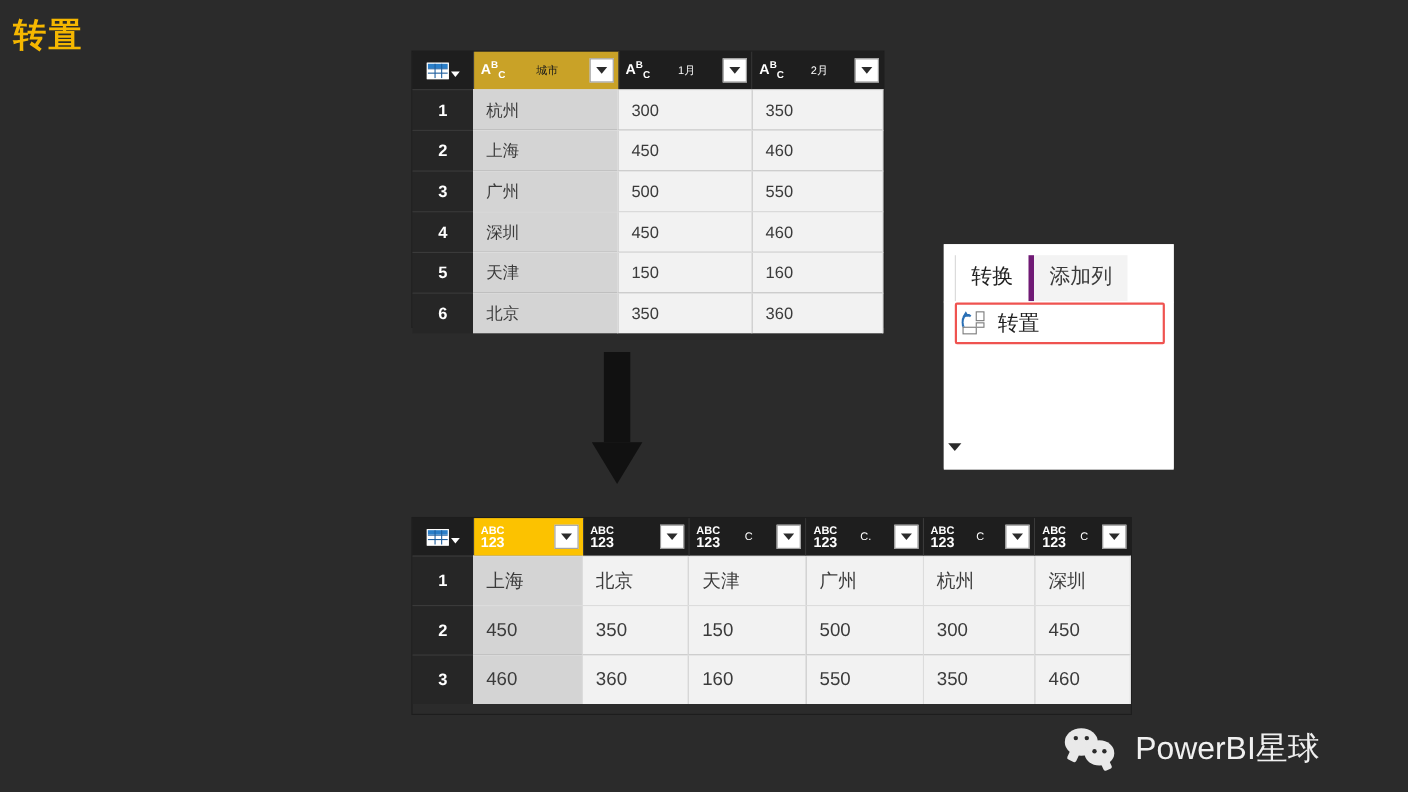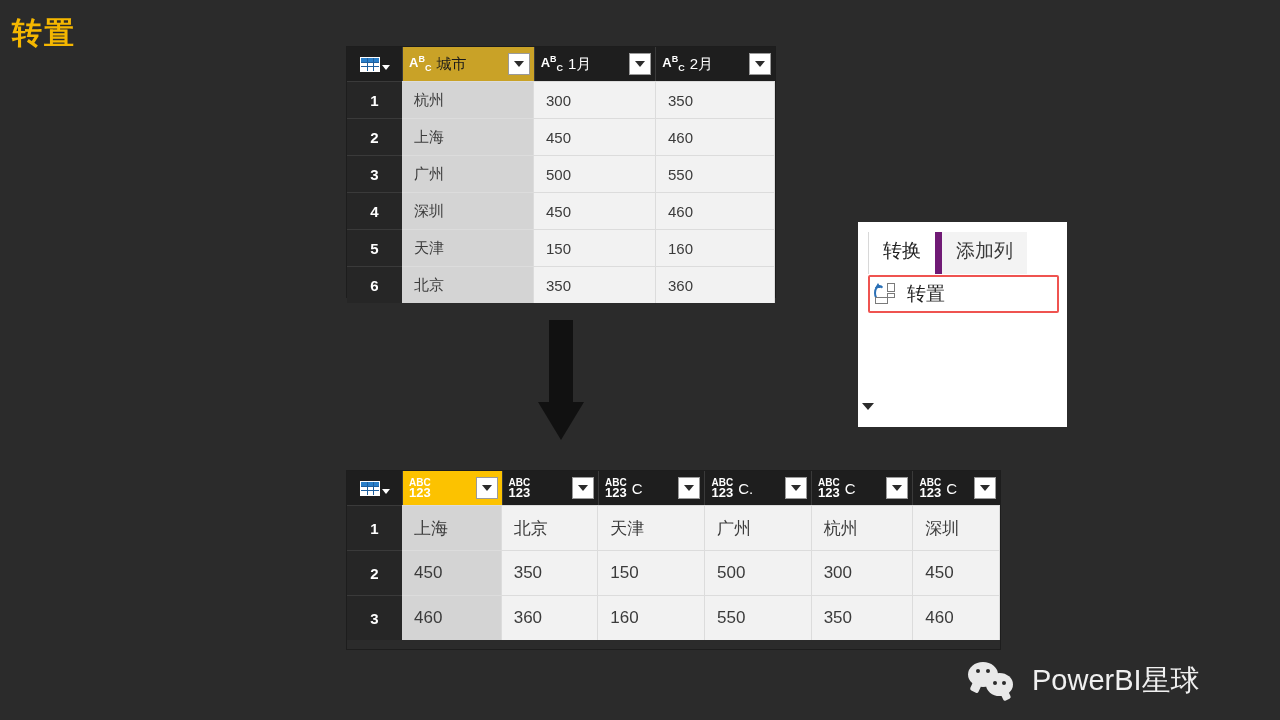--- a/index.html
+++ b/index.html
@@ -26,20 +26,21 @@
     letter-spacing: 2px;
     line-height: 1.1;
   }
 
   
   .pq-table {
     position: absolute;
     background: #2b2b2b;
     border: 1px solid #1d1d1d;
     box-sizing: border-box;
+    margin-left: 28px;
   }
   .pq-header {
     display: flex;
     background: #1e1e1e;
     height: 34px;
     align-items: stretch;
   }
   .pq-corner {
     width: 55px;
     min-width: 55px;
@@ -122,24 +123,25 @@
     font-weight: bold;
     line-height: 10px;
     text-align: left;
     flex-shrink: 0;
   }
   .t-abc123 .l1 { font-size: 10px; display: block; }
   .t-abc123 .l2 { font-size: 13px; display: block; }
 
   .col-name {
     color: #ffffff;
-    font-size: 15px;
+    font-size: 10px;
     white-space: nowrap;
     flex: 1;
     overflow: hidden;
+    text-align: center;
   }
   .col-name.dark { color: #1a1a1a; }
 
   .filter-btn {
     width: 22px;
     height: 22px;
     background: #ffffff;
     border: 1px solid #9a9a9a;
     box-sizing: border-box;
     display: flex;
@@ -238,21 +240,21 @@
     padding: 0 14px 10px 14px;
     height: 42px;
     display: flex;
     align-items: flex-end;
     box-sizing: border-box;
     white-space: nowrap;
   }
   .r-tab.active {
     background: #ffffff;
     border-left: 1px solid #d8d8d8;
-    border-right: 7px solid #701a75;
+    border-right: 5px solid #701a75;
     color: #222222;
   }
   .r-tab.inactive {
     background: #f3f3f3;
     color: #3a3a3a;
   }
   .ribbon-body {
     background: #ffffff;
     height: 152px;
     position: relative;

